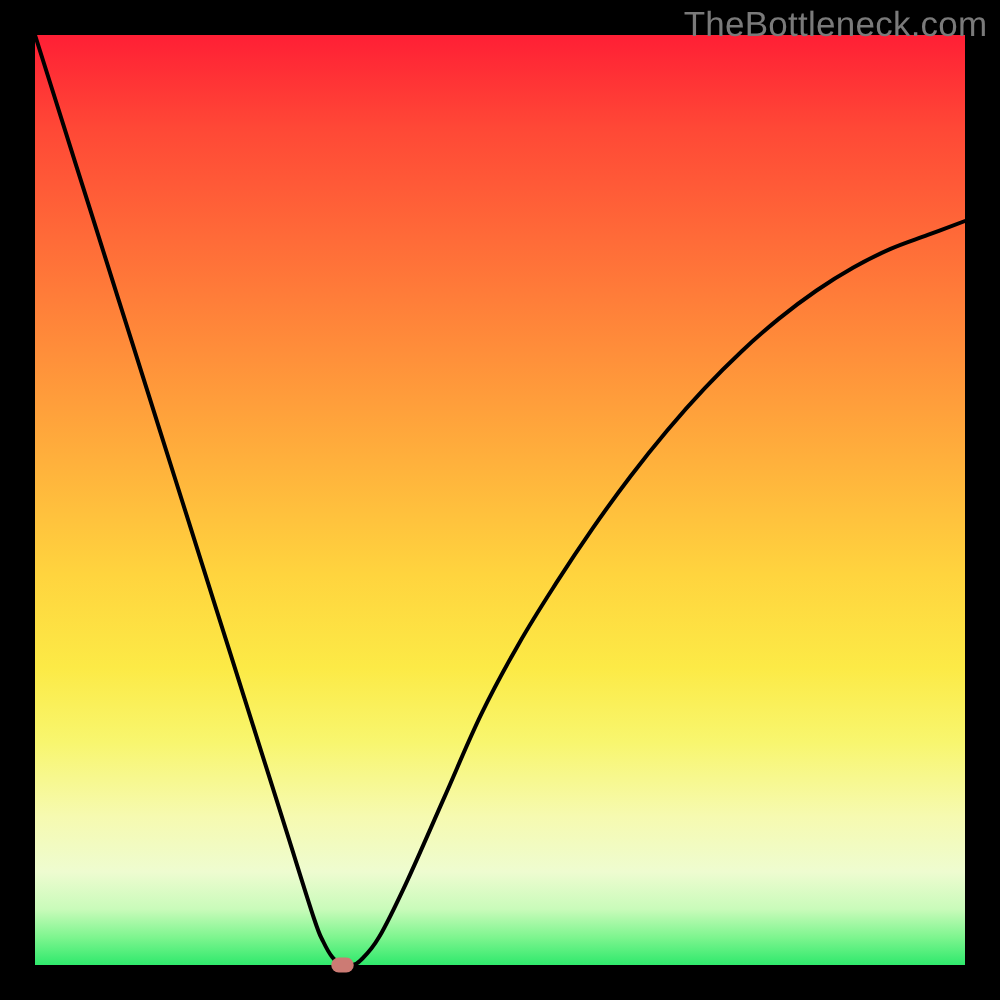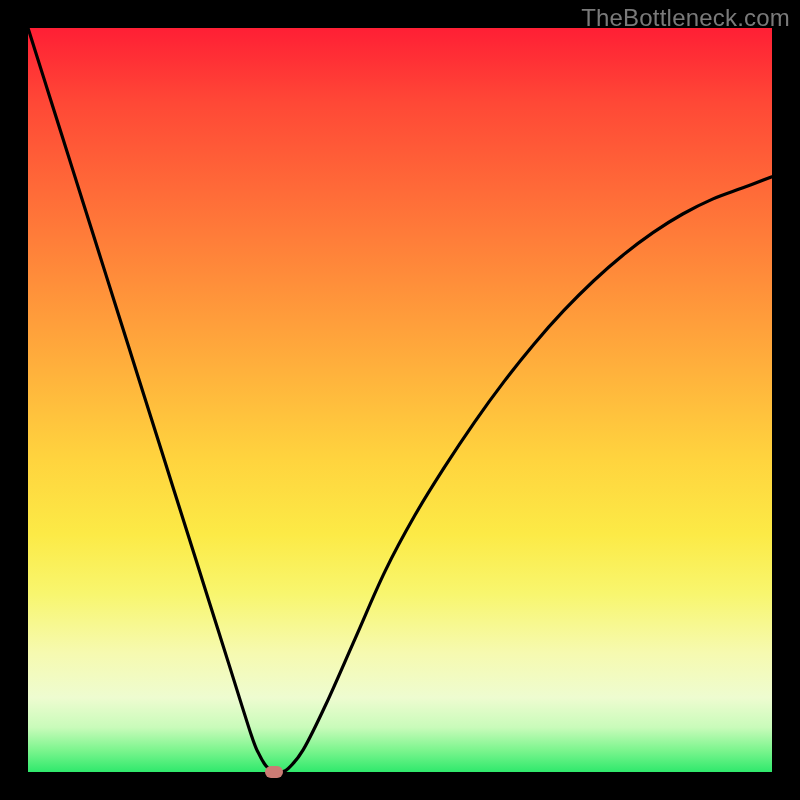--- a/index.html
+++ b/index.html
@@ -39,21 +39,21 @@
       #c9fbba 94%,
       #7ef58f 97%,
       #2fe96c 100%
     );
   }
   .watermark {
     position: absolute;
     top: 4px;
     right: 10px;
     color: #7a7a7a;
-    font-size: 24px;
+    font-size: 28px;
     letter-spacing: 0.2px;
     user-select: none;
   }
   svg.curve {
     position: absolute;
     left: 0;
     top: 0;
     width: 744px;
     height: 744px;
     overflow: visible;

